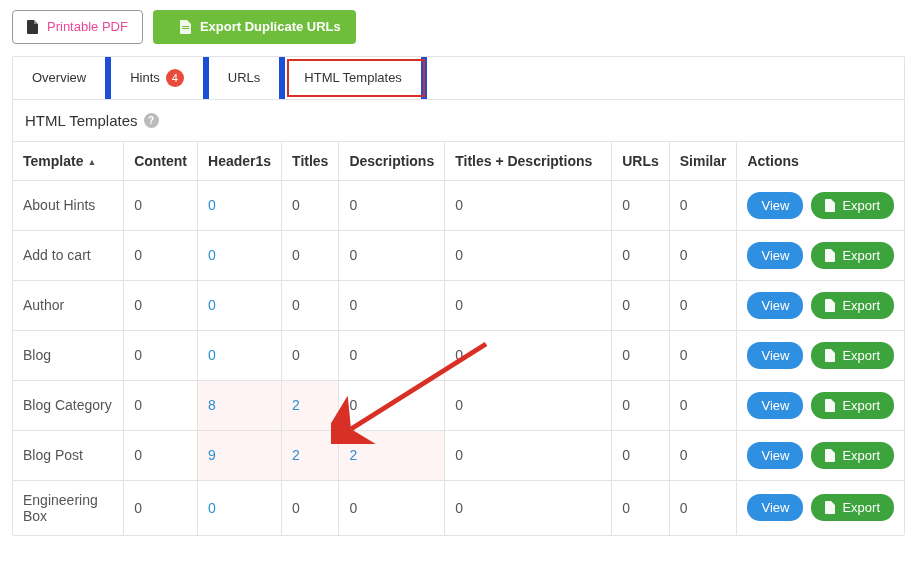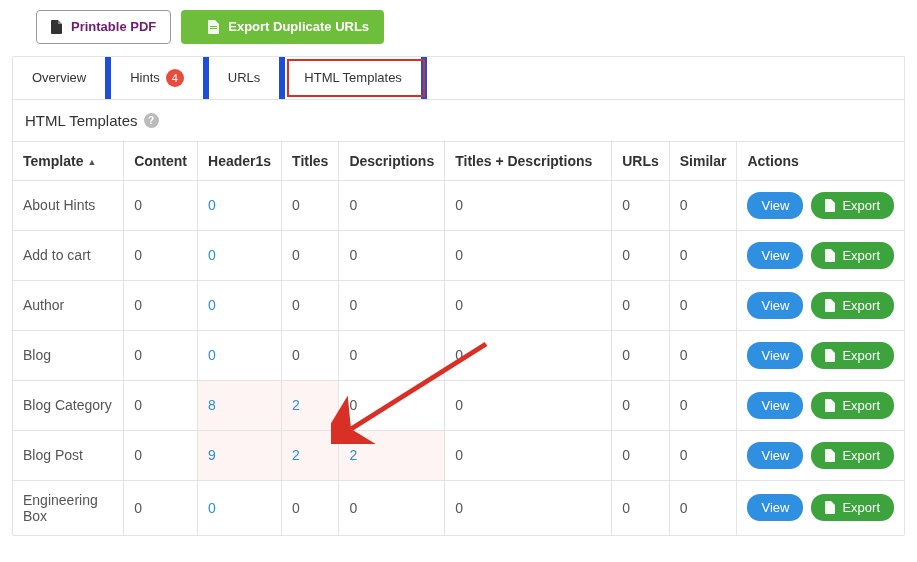--- a/index.html
+++ b/index.html
@@ -31,23 +31,22 @@
     padding: 8px 14px;
     border-radius: 4px;
     font-size: 13px;
     cursor: pointer;
     border: 1px solid transparent;
     line-height: 1.2;
   }
   .btn-outline {
     background: #fff;
     border-color: #999;
-    color: #701a75;
-    font-weight: 700;
-    margin-left: 24px;
+    color: #ec4899;
+    font-weight: 400;
   }
   .btn-green {
     background: #6EBE3B;
     color: #fff;
     font-weight: 600;
     padding-left: 26px;
   }
   .btn-green svg, .btn-outline svg { flex: 0 0 auto; }
   .search-wrap {
     position: relative;

